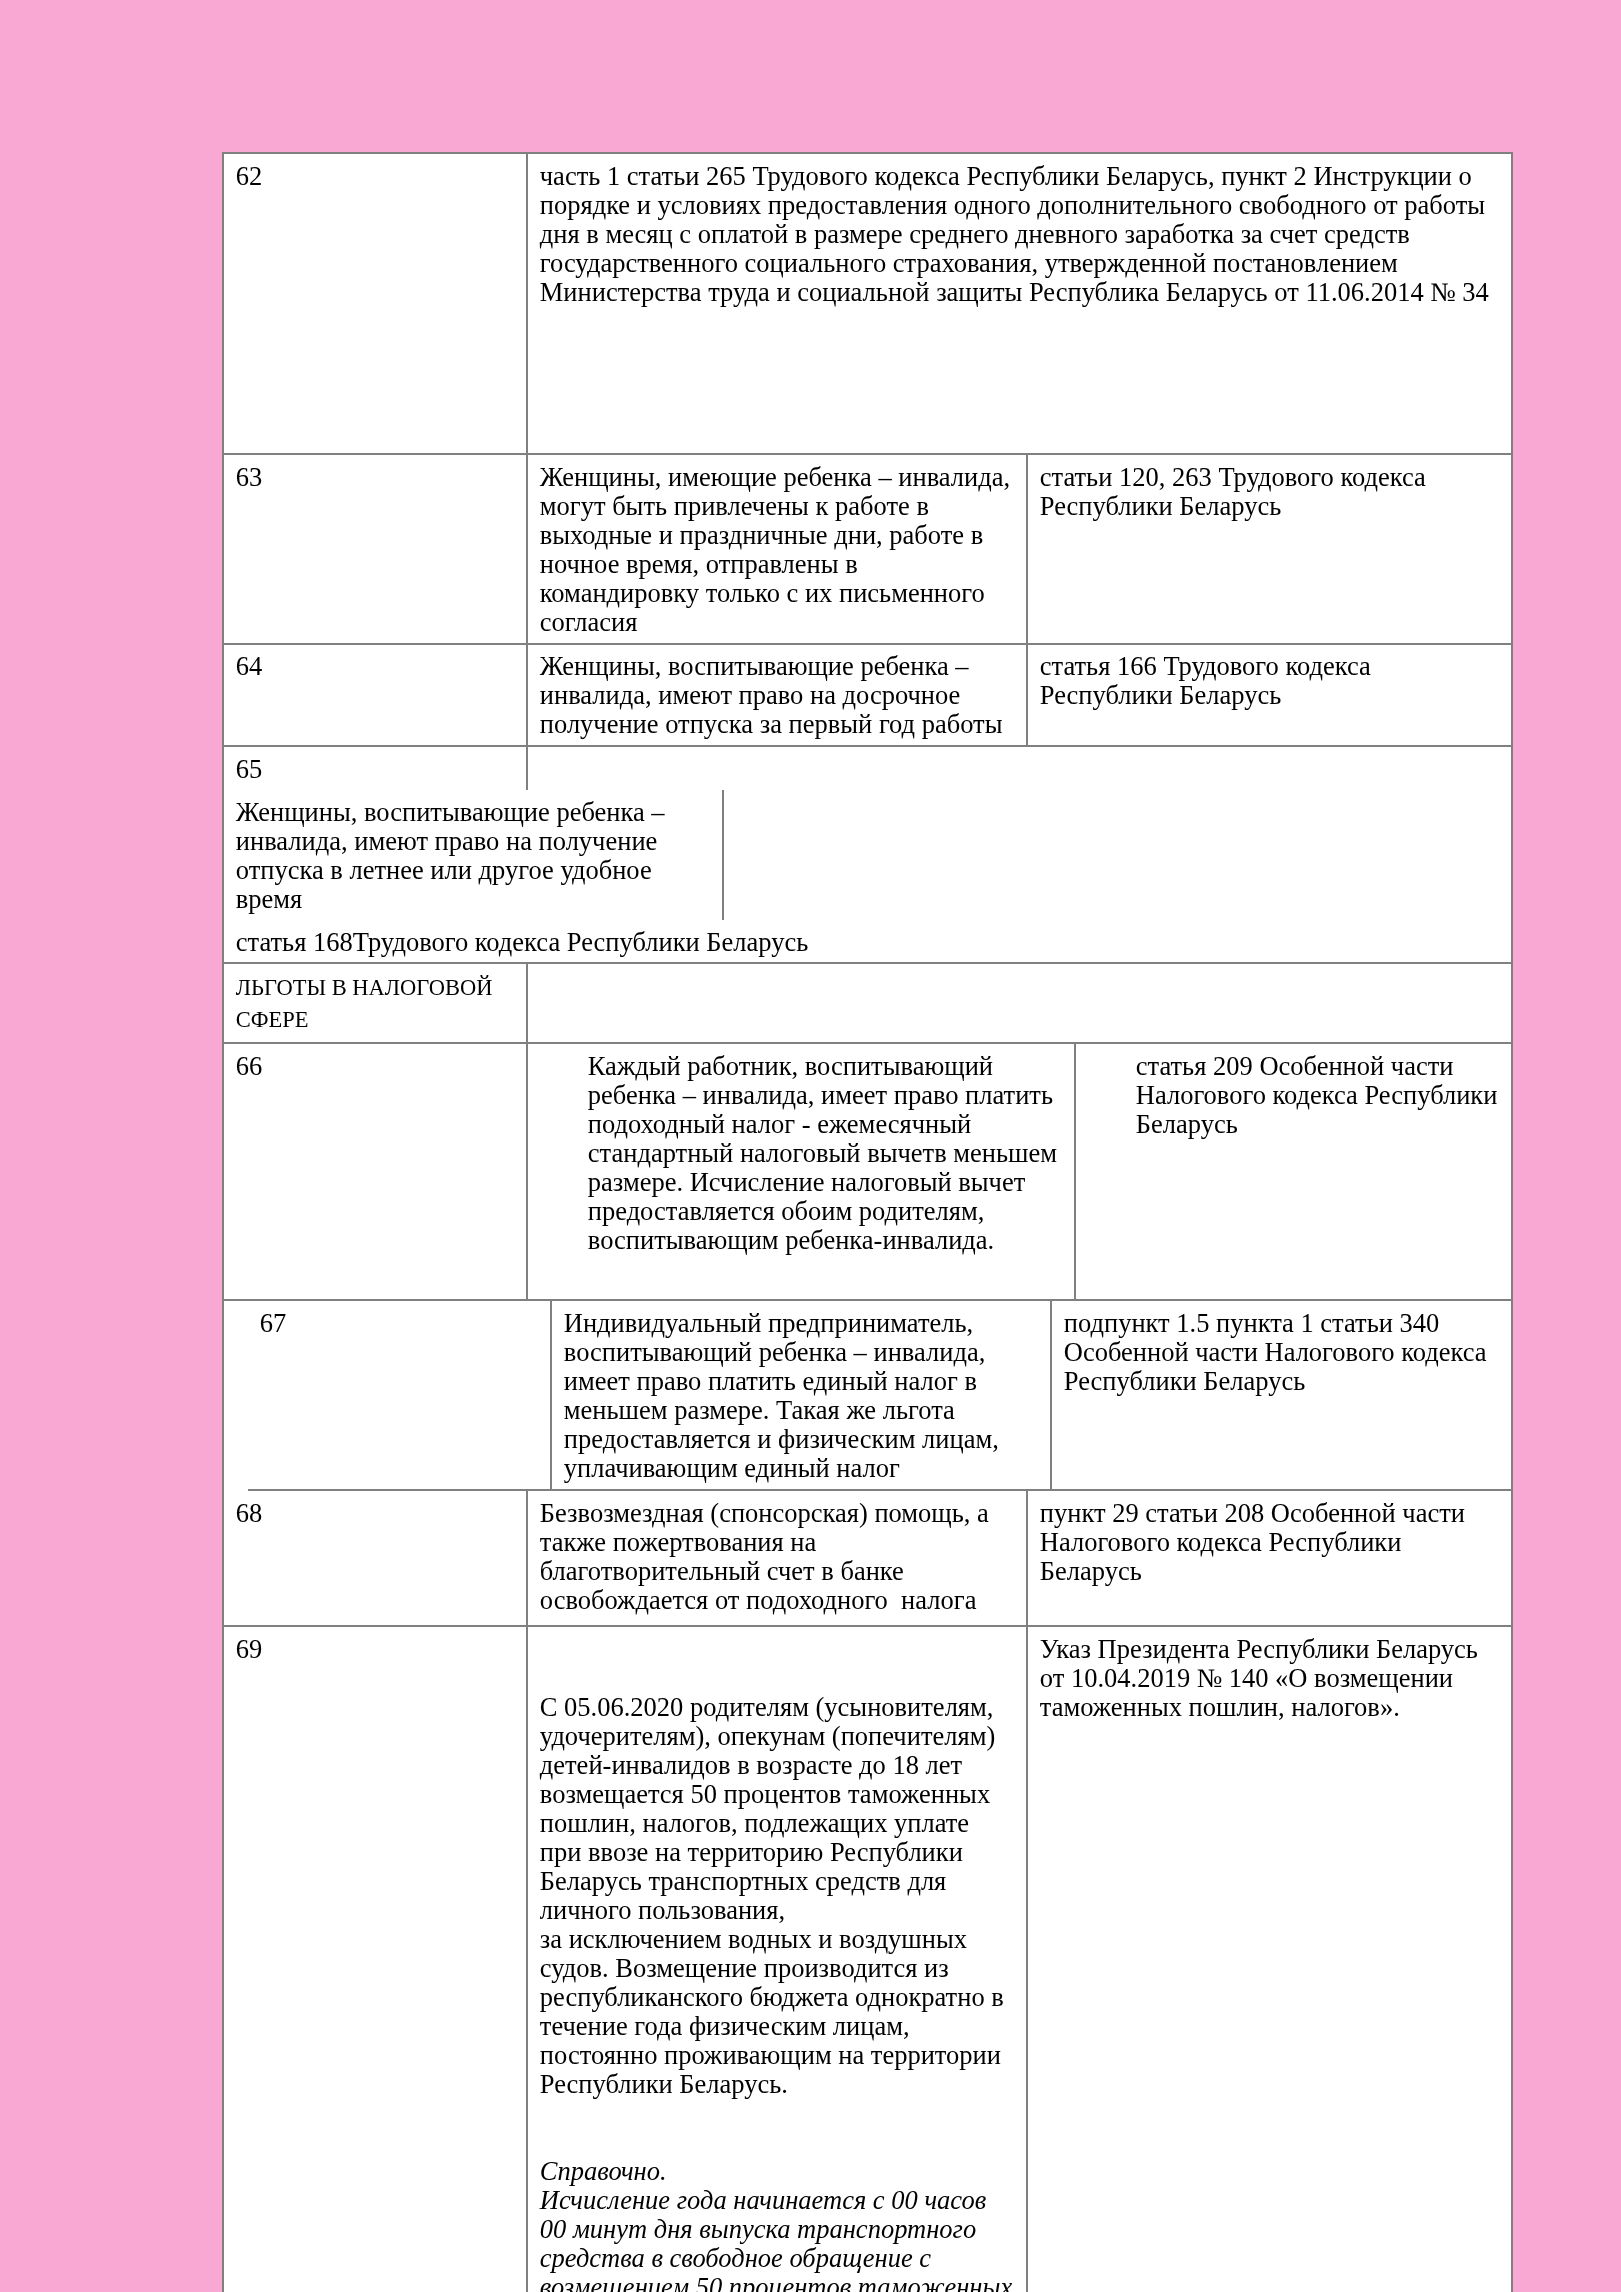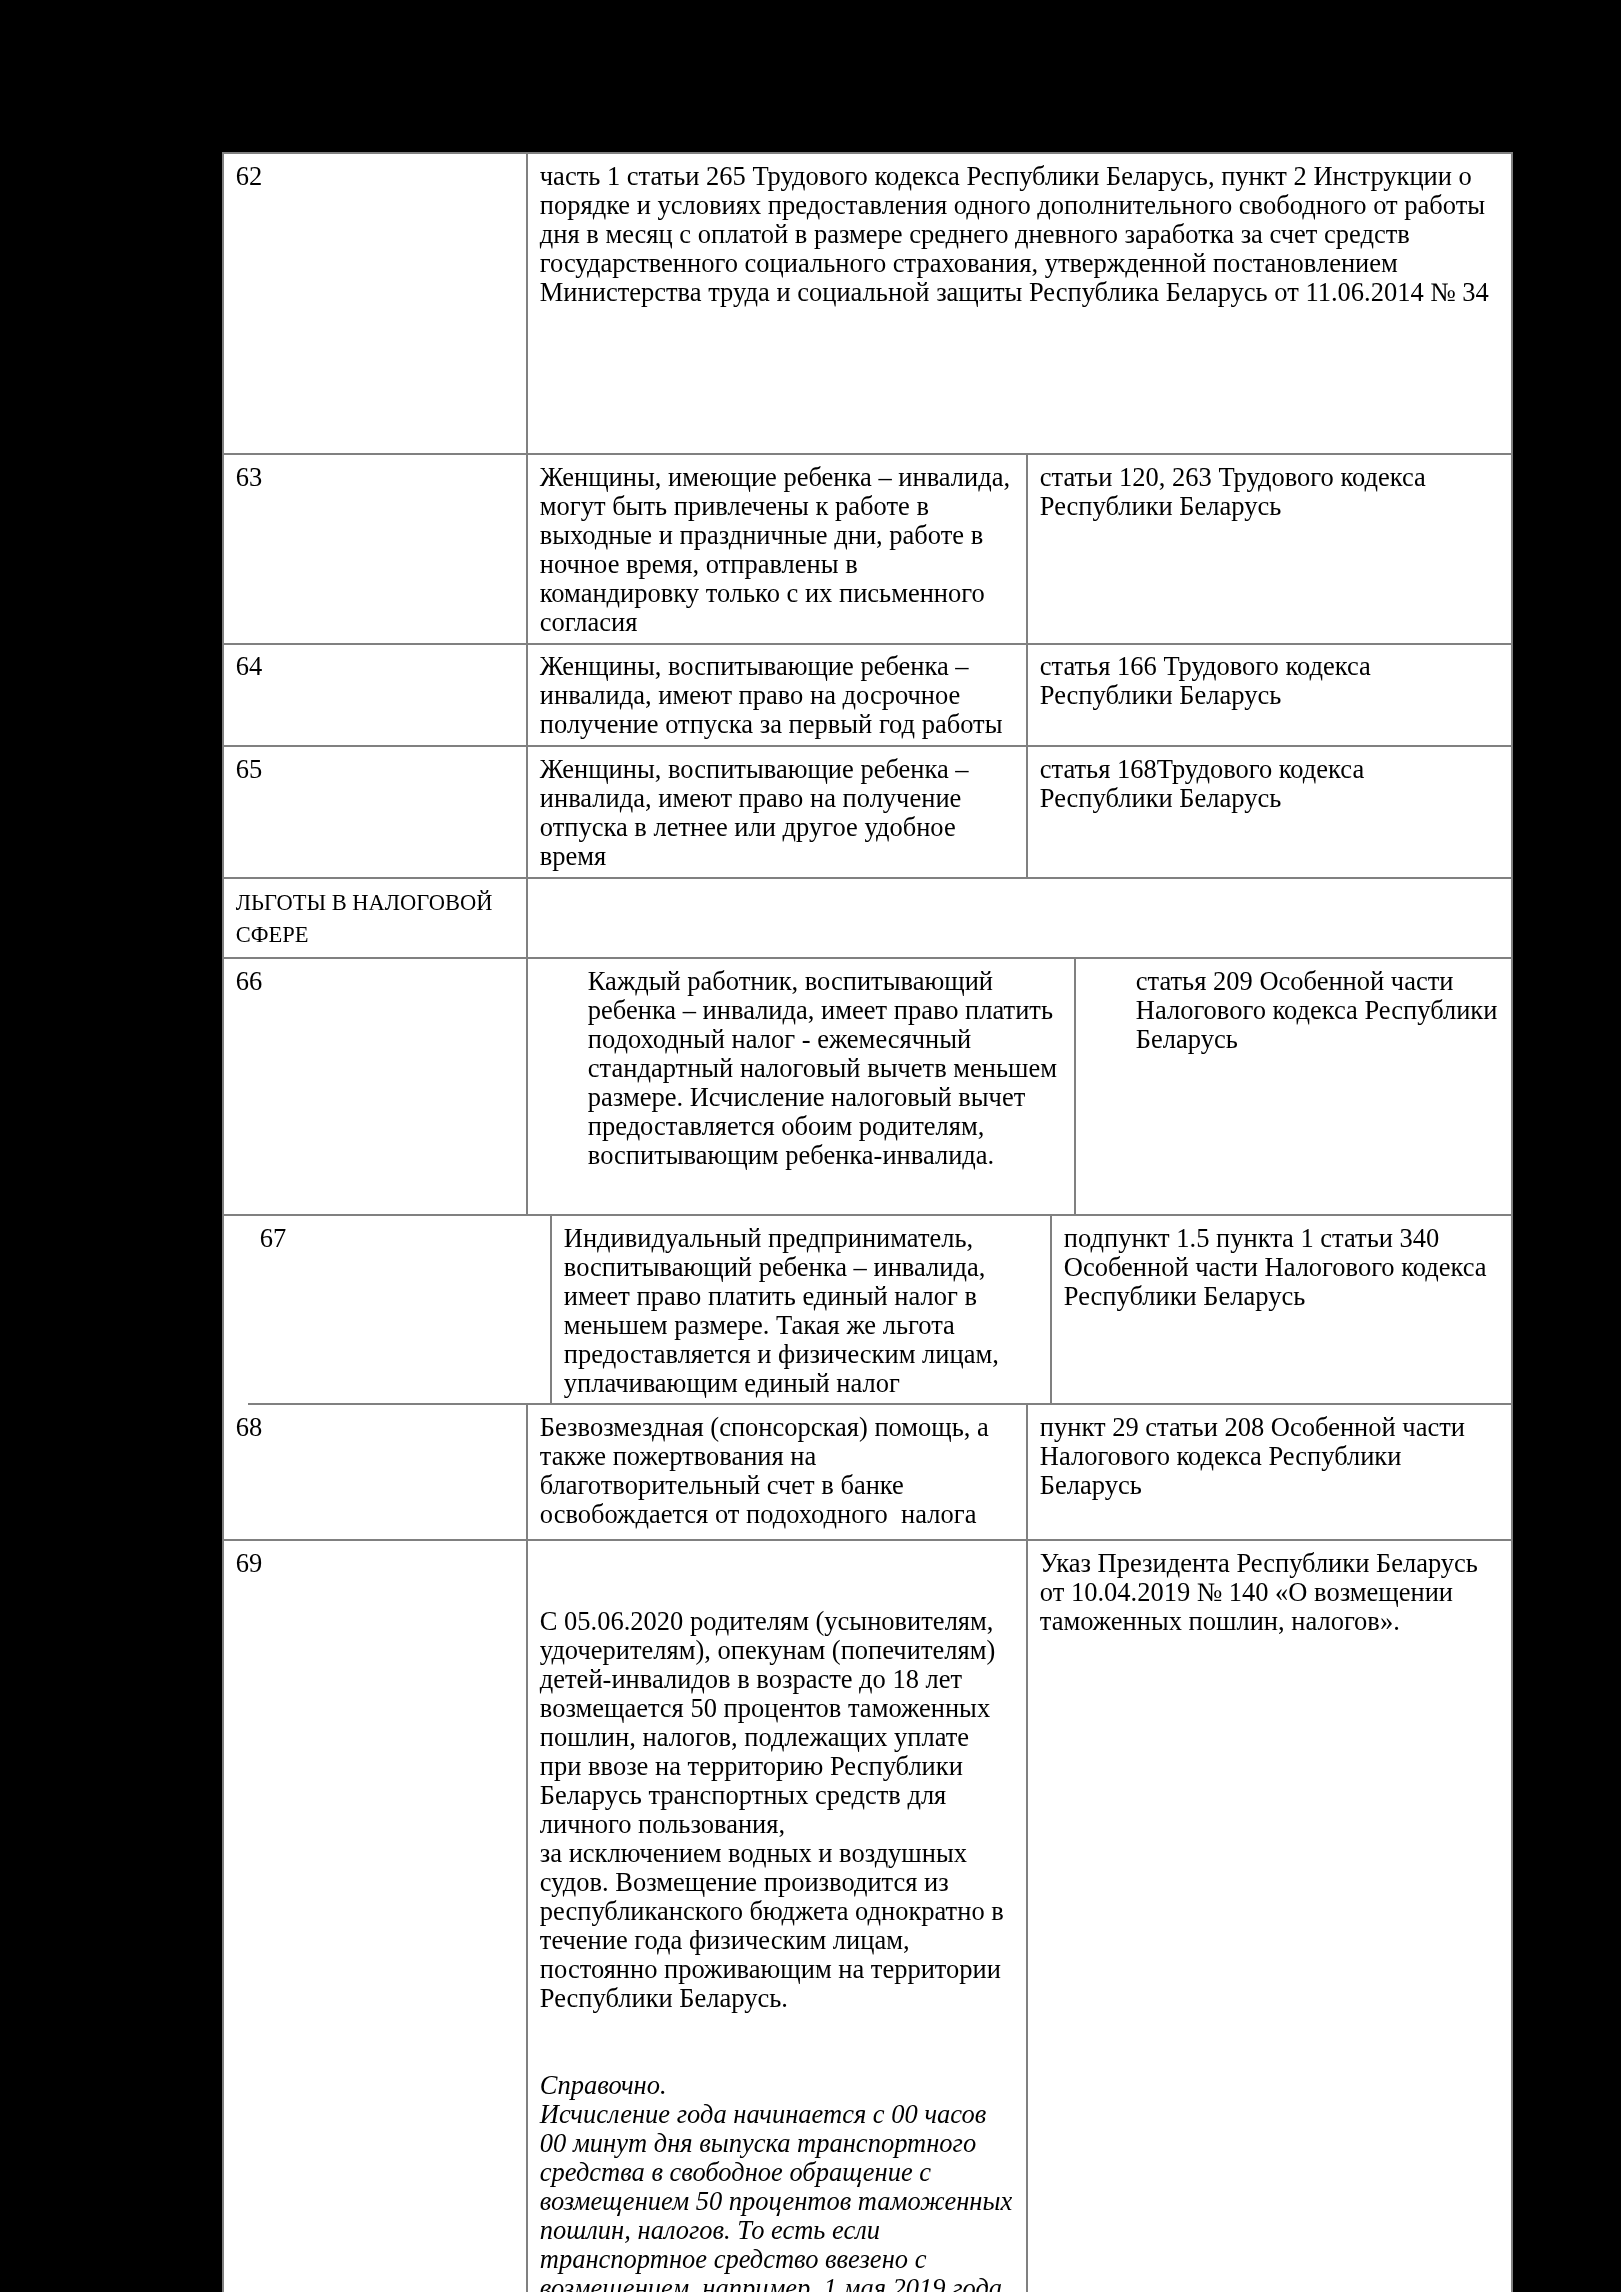--- a/index.html
+++ b/index.html
@@ -4,21 +4,21 @@
 <style>
   html, body {
     margin: 0;
     padding: 0;
     background: #ffffff;
   }
   .page {
     position: relative;
     width: 1621px;
     height: 2293px;
-    background: #000000;
+    background: #f9a8d4;
     font-family: "Liberation Serif", "DejaVu Serif", serif;
     color: #000000;
   }
   .doc-table {
     position: absolute;
     left: 222px;
     top: 152px;
     width: 1291px;
     border: 2px solid #808080;
     box-sizing: border-box;
@@ -62,21 +62,21 @@
     line-height: 32px;
     text-transform: none;
   }
   .note-italic {
     font-style: italic;
   }
   
   .r62  { min-height: 301px; }
   .r63  { min-height: 154px; }
   .r64  { min-height: 100px; }
-  .r65  { min-height: 95px;  }
+  .r65  { min-height: 95px; flex-direction: column;  }
   .rsec { min-height: 78px;  }
   .r66  { min-height: 257px; gap: 48px; }
   .r67  { min-height: 189px; margin-left: 24px; }
   .r68  { min-height: 136px; }
   .r69  { min-height: 670px; }
 </style>
 </head>
 <body>
 
 <div class="page">

